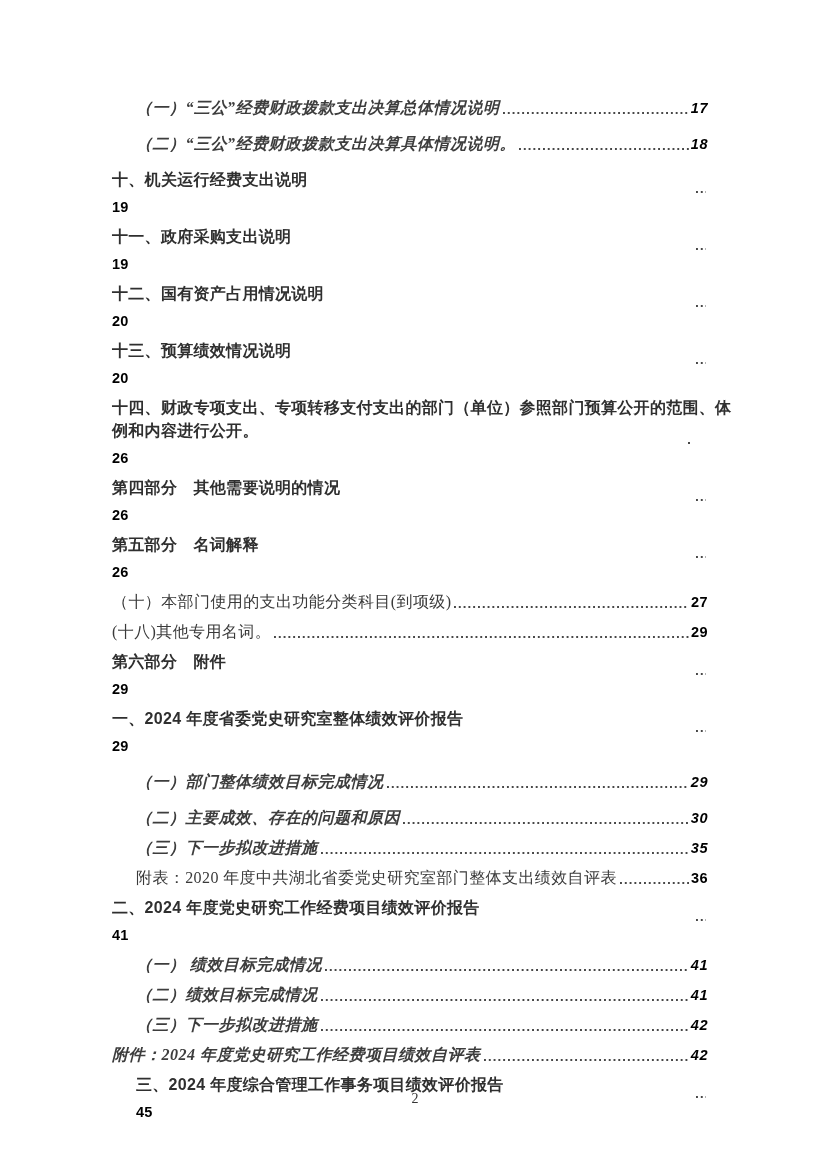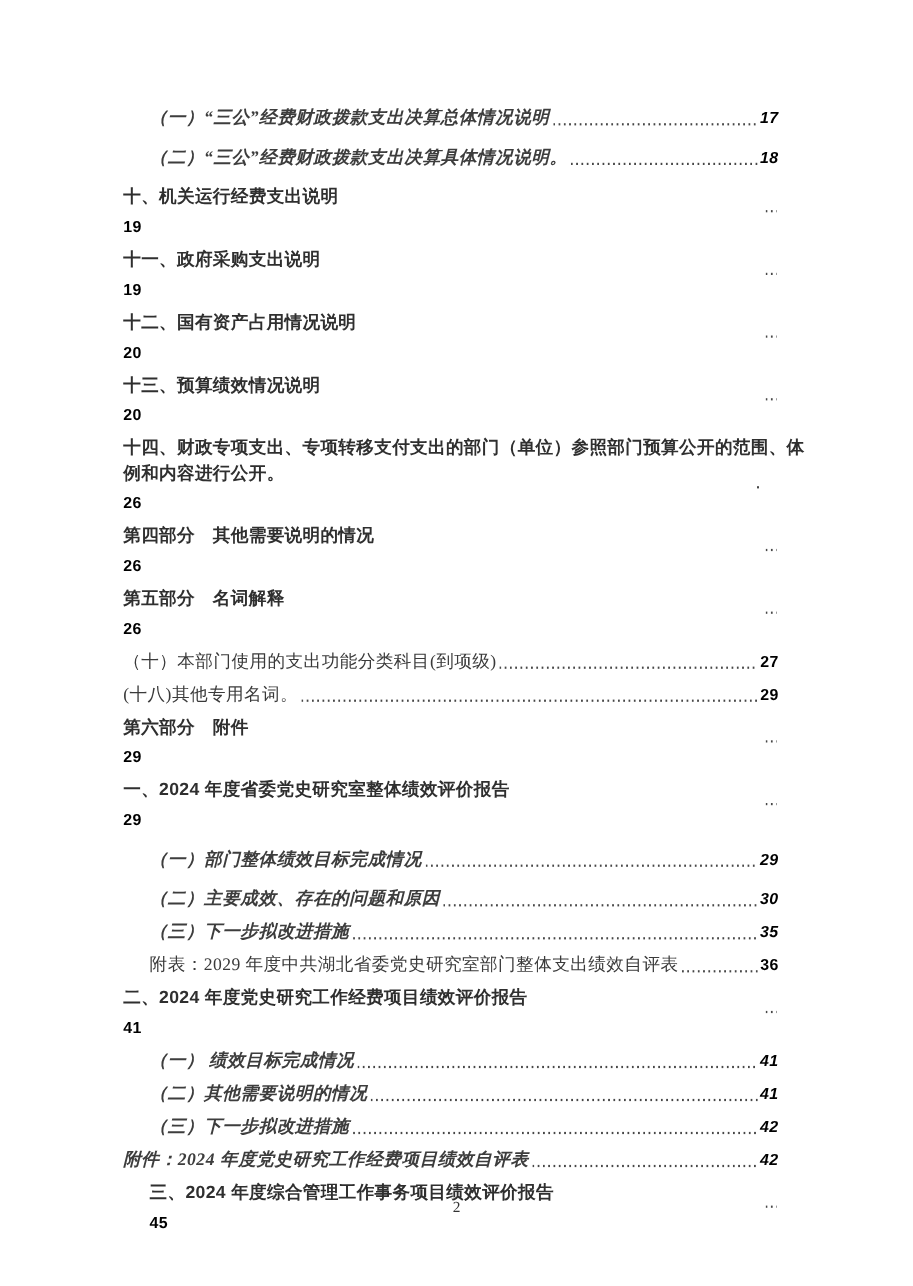--- a/index.html
+++ b/index.html
@@ -193,39 +193,39 @@
       <span class="pg">30</span>
     </div>
 
     <div class="toc-row kai indent-1">
       <span class="t">（三）下一步拟改进措施</span>
       <span class="leader"></span>
       <span class="pg">35</span>
     </div>
 
     <div class="toc-row song indent-1">
-      <span class="t">附表：2029 年度中共湖北省委党史研究室部门整体支出绩效自评表</span>
+      <span class="t">附表：2020 年度中共湖北省委党史研究室部门整体支出绩效自评表</span>
       <span class="leader"></span>
       <span class="pg">36</span>
     </div>
 
     <div class="toc-row boldhei">
       <span class="t">二、2024 年度党史研究工作经费项目绩效评价报告</span>
       <span class="leader"></span>
       <span class="pg">41</span>
     </div>
 
     <div class="toc-row kai indent-1">
       <span class="t">（一） 绩效目标完成情况</span>
       <span class="leader"></span>
       <span class="pg">41</span>
     </div>
 
     <div class="toc-row kai indent-1">
-      <span class="t">（二）其他需要说明的情况</span>
+      <span class="t">（二）绩效目标完成情况</span>
       <span class="leader"></span>
       <span class="pg">41</span>
     </div>
 
     <div class="toc-row kai indent-1">
       <span class="t">（三）下一步拟改进措施</span>
       <span class="leader"></span>
       <span class="pg">42</span>
     </div>
 

